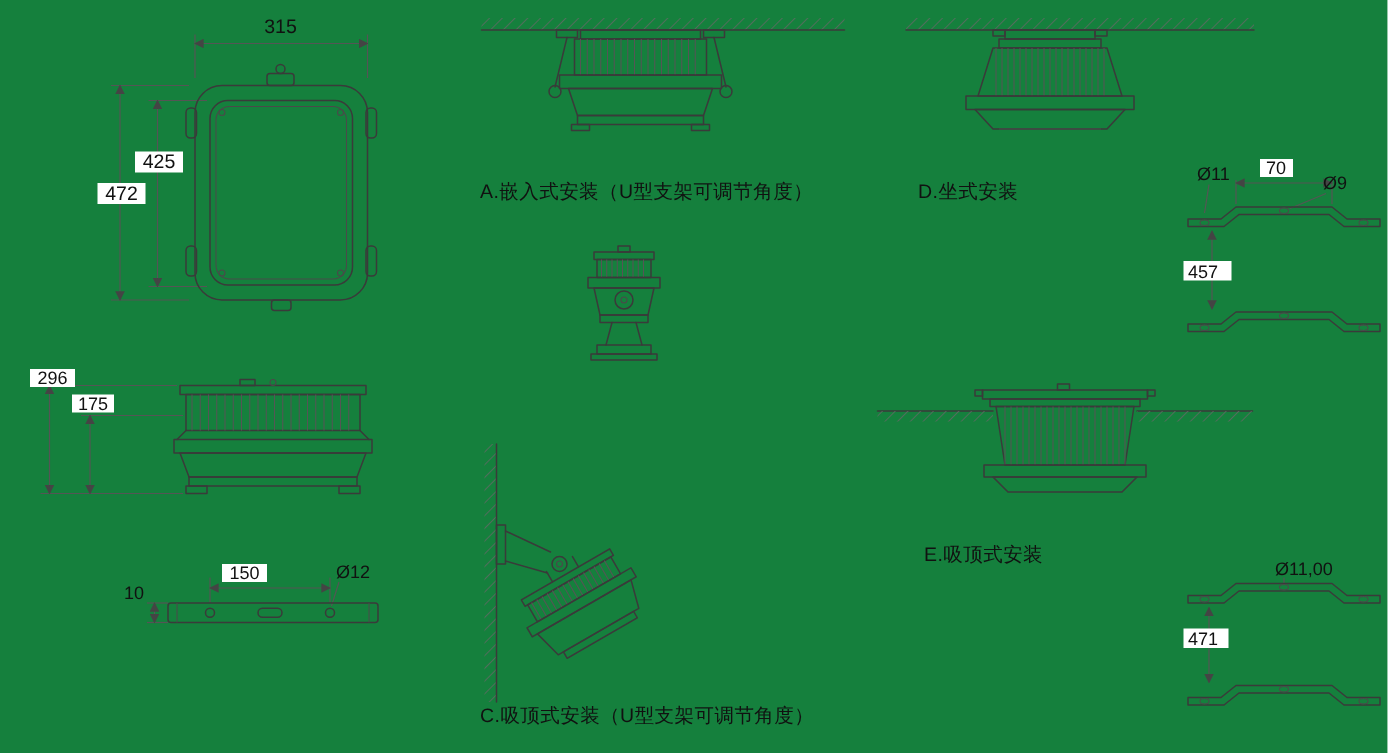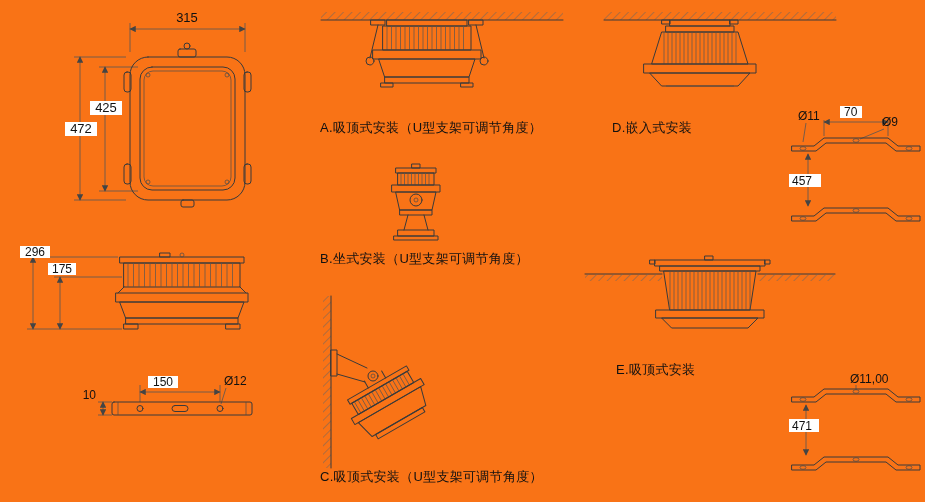--- a/index.html
+++ b/index.html
@@ -1,18 +1,18 @@
 <!DOCTYPE html>
 <html><head>
 <meta charset="utf-8">
 <style>
   *{margin:0;padding:0;box-sizing:border-box}
   html,body{background:#fff}
   body{font-family:"Liberation Sans",sans-serif}
-  #canvas{position:relative;width:925px;height:502px;background:#f97316;overflow:hidden}
+  #canvas{position:relative;width:925px;height:502px;background:#15803d;overflow:hidden}
   .abs{position:absolute}
   svg{overflow:visible}
   svg .ln{fill:none;stroke:#3a3a3a;stroke-width:1;stroke-linejoin:round;stroke-linecap:round}
   svg .thin{fill:none;stroke:#4a4a4a;stroke-width:.7}
   svg .fin line{stroke:#555;stroke-width:.7}
   svg .dim{stroke:#555;stroke-width:.8;fill:none}
   svg text{font-family:"Liberation Sans",sans-serif;font-size:12px;fill:#111}
   svg .big{font-size:13px}
   .wbg{fill:#ffffff;stroke:none}
   .hatch{fill:url(#hatchPat);stroke:none}
@@ -195,21 +195,21 @@
           <line x1="144" y1="20" x2="144" y2="44"></line>
           <line x1="148.5" y1="20" x2="148.5" y2="44"></line>
         </g>
       <rect class="ln" x="58" y="44" width="108" height="9"></rect>
       <polygon class="ln" points="64,53 160,53 154,71 70,71"></polygon>
       <rect class="ln" x="70" y="71" width="84" height="6"></rect>
       <rect class="ln" x="66" y="77" width="12" height="4"></rect>
       <rect class="ln" x="146" y="77" width="12" height="4"></rect>
     </g>
   </svg>
-  <div class="label" style="left:320px;top:119px">A.吸顶式安装（U型支架可调节角度）</div>
+  <div class="label" style="left:320px;top:119px">A.嵌入式安装（U型支架可调节角度）</div>
 
   <svg class="abs" style="left:368px;top:160px" width="110" height="92" viewBox="0 0 110 92">
     <g>
       <rect class="ln" x="28" y="8" width="40" height="5"></rect>
       <rect class="ln" x="44" y="4" width="8" height="4"></rect>
       <rect class="ln" x="30" y="13" width="36" height="12"></rect>
       <g class="fin">
           <line x1="33" y1="13" x2="33" y2="25"></line>
           <line x1="36.5" y1="13" x2="36.5" y2="25"></line>
           <line x1="40" y1="13" x2="40" y2="25"></line>
@@ -224,21 +224,20 @@
       <polygon class="ln" points="28,32 68,32 64,50 32,50"></polygon>
       <rect class="ln" x="32" y="50" width="32" height="5"></rect>
       <circle class="ln" cx="48" cy="40" r="6"></circle>
       <circle class="thin" cx="48" cy="40" r="2"></circle>
       <line class="ln" x1="40" y1="55" x2="36" y2="70"></line>
       <line class="ln" x1="56" y1="55" x2="60" y2="70"></line>
       <rect class="ln" x="30" y="70" width="36" height="6"></rect>
       <rect class="ln" x="26" y="76" width="44" height="4"></rect>
     </g>
   </svg>
-  <div class="label" style="left:320px;top:250px">B.坐式安装（U型支架可调节角度）</div>
 
   <svg class="abs" style="left:315px;top:292px" width="255" height="185" viewBox="0 0 255 185">
     <rect class="hatch" x="8" y="4" width="8" height="172"></rect>
     <line class="ln" x1="16" y1="4" x2="16" y2="176"></line>
     <g>
       <rect class="ln" x="16" y="58" width="6" height="26"></rect>
       <line class="ln" x1="22" y1="62" x2="52" y2="76"></line>
       <line class="ln" x1="22" y1="82" x2="50" y2="90"></line>
       <circle class="ln" cx="58" cy="84" r="5"></circle>
       <circle class="thin" cx="58" cy="84" r="2"></circle>
@@ -300,21 +299,21 @@
           <line x1="124" y1="26" x2="124" y2="58"></line>
           <line x1="128" y1="26" x2="128" y2="58"></line>
           <line x1="132" y1="26" x2="132" y2="58"></line>
           <line x1="136" y1="26" x2="136" y2="58"></line>
         </g>
       <rect class="ln" x="44" y="58" width="112" height="9"></rect>
       <polygon class="ln" points="50,67 150,67 138,80 62,80"></polygon>
       <line class="thin" x1="66" y1="80" x2="134" y2="80"></line>
     </g>
   </svg>
-  <div class="label" style="left:612px;top:119px">D.嵌入式安装</div>
+  <div class="label" style="left:612px;top:119px">D.坐式安装</div>
 
   <svg class="abs" style="left:580px;top:248px" width="260" height="105" viewBox="0 0 260 105">
     <line class="ln" x1="5" y1="26" x2="82" y2="26"></line>
     <line class="ln" x1="178" y1="26" x2="255" y2="26"></line>
     <rect class="hatch" x="5" y="26" width="77" height="7"></rect>
     <rect class="hatch" x="178" y="26" width="77" height="7"></rect>
     <g>
       <rect class="ln" x="75" y="12" width="110" height="6"></rect>
       <rect class="ln" x="125" y="8" width="8" height="4"></rect>
       <rect class="ln" x="70" y="12" width="5" height="4"></rect>

